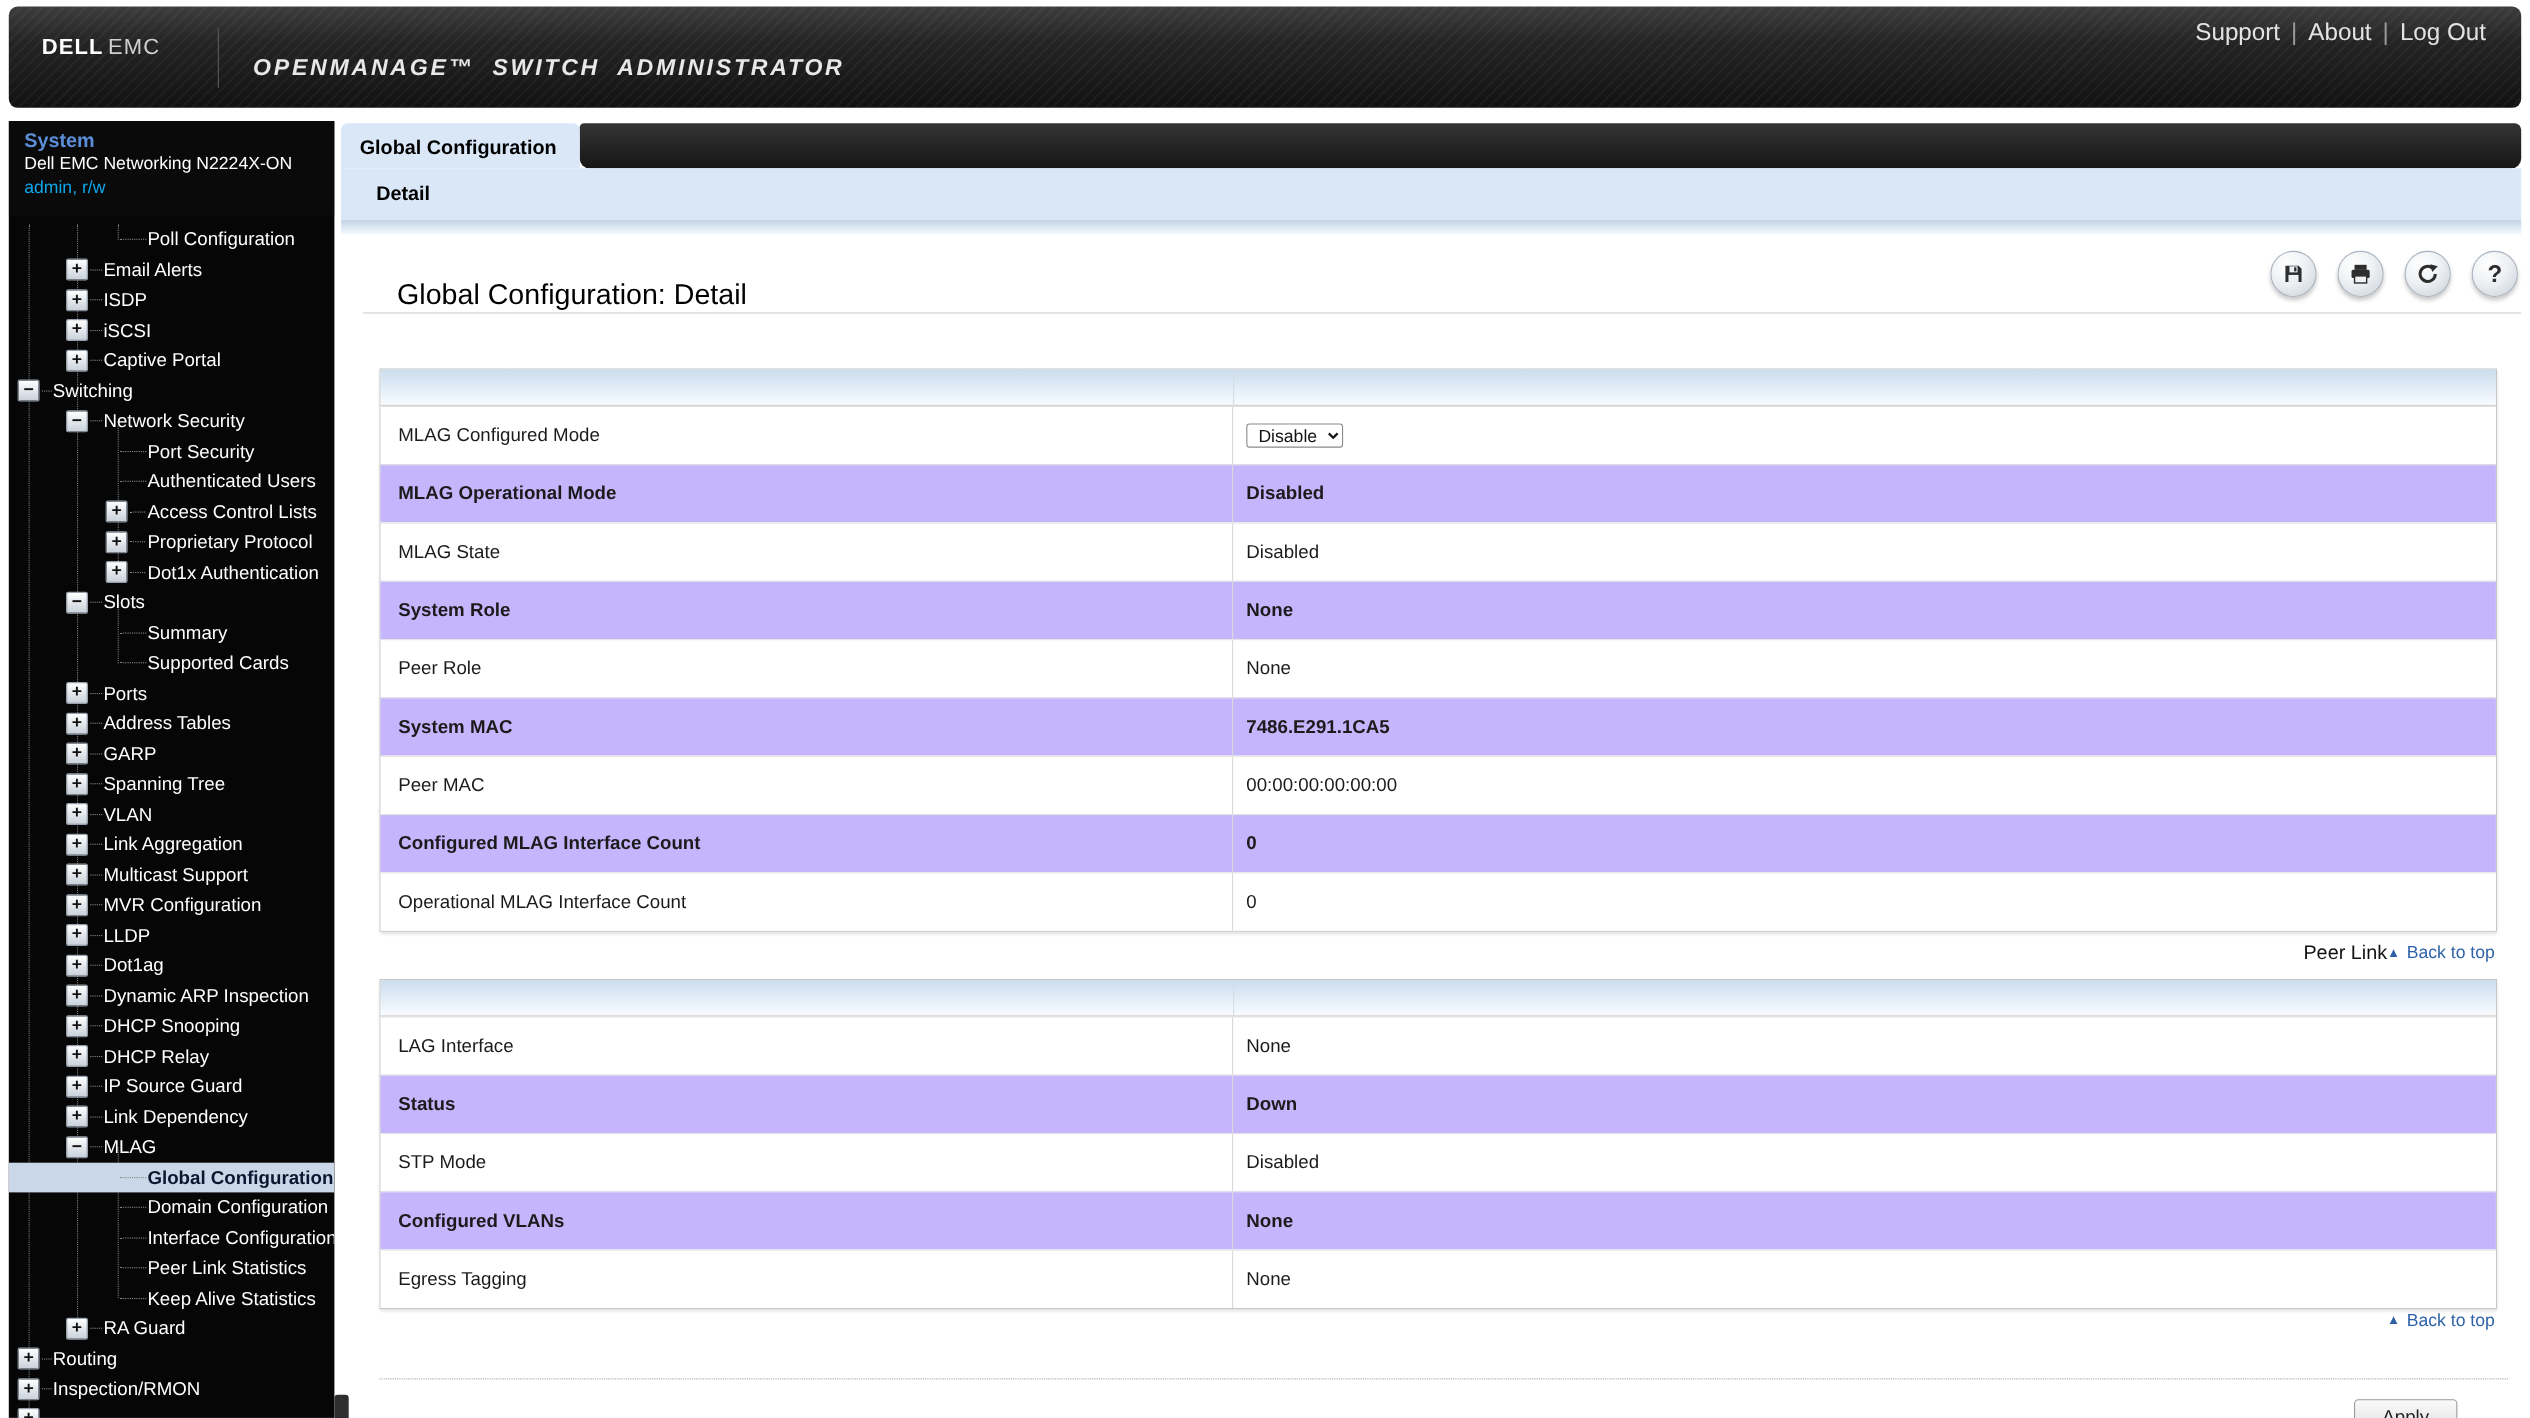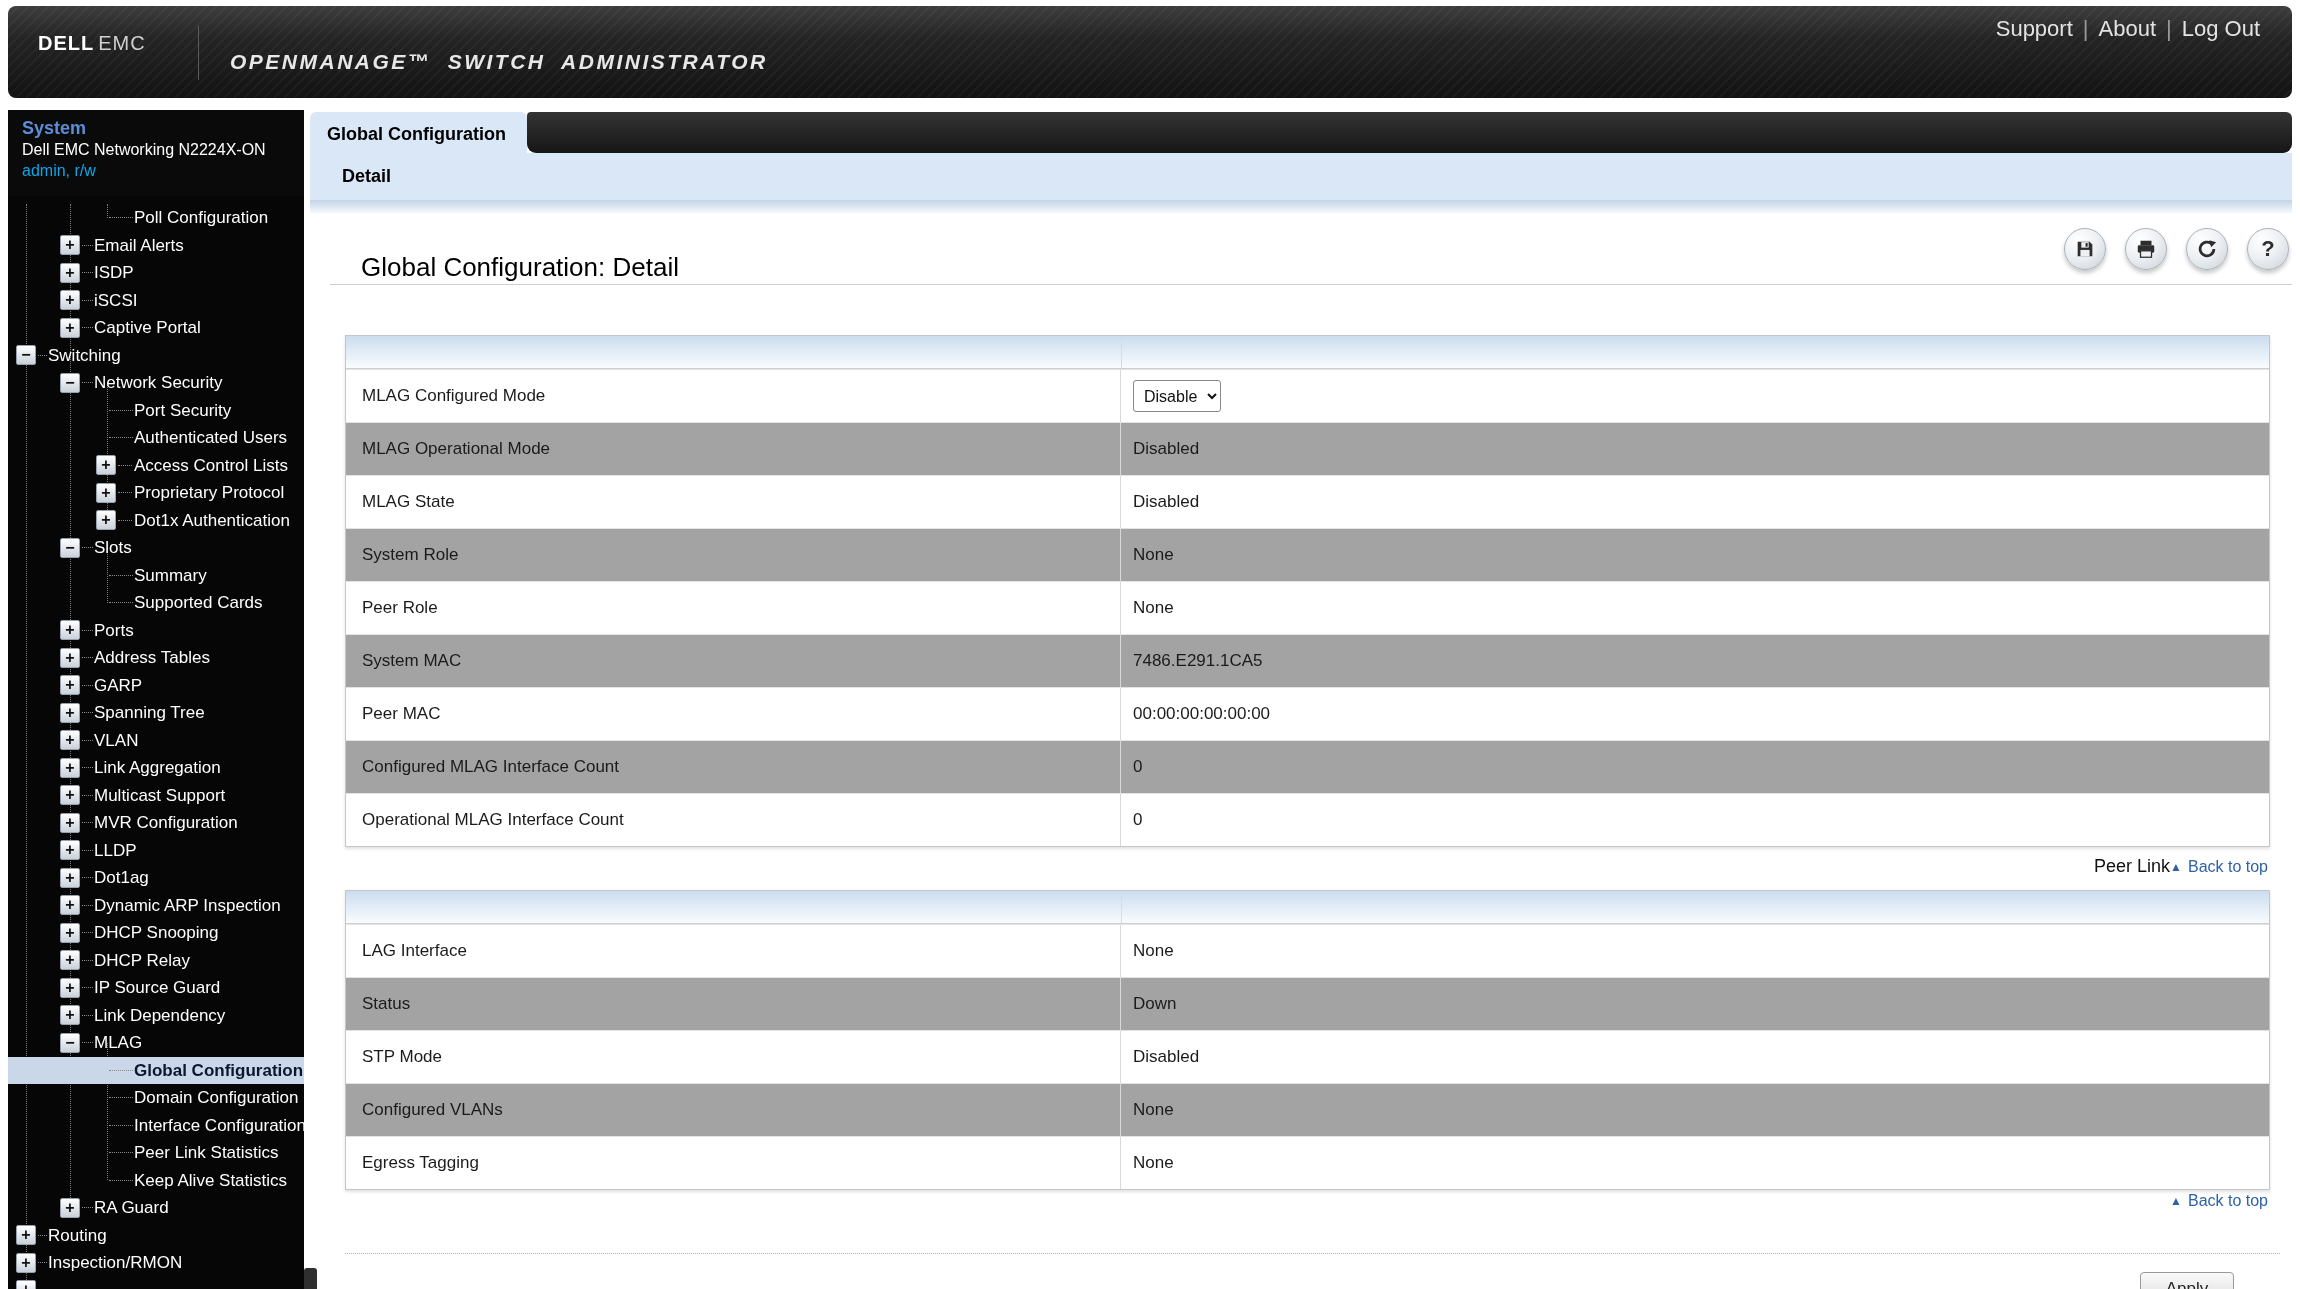--- a/index.html
+++ b/index.html
@@ -77,25 +77,25 @@
   .qmark{font-size:22px;font-weight:700;color:#2e2e2e;}
 
   .datatable{position:absolute;left:345px;width:1923px;border:1px solid #c6c6c6;background:#fff;
     box-shadow:0 2px 3px rgba(0,0,0,.12);}
   #table1{top:335px;}
   #table2{top:890px;}
   .dhead{position:relative;height:32px;background:linear-gradient(180deg,#cbddee 0%,#e8f1f9 65%,#f9fcfe 100%);
     border-bottom:1px solid #cfcfcf;}
   .dhead::after{content:'';position:absolute;left:775px;top:0;bottom:0;border-left:1px solid #d4dde6;}
   .drow{display:flex;height:52px;line-height:52px;background:#fff;border-top:1px solid #e3e3e3;}
-  .drow.alt{background:#a3a3a3;}
+  .drow.alt{background:#c4b5fd;font-weight:bold;}
   .dlabel{width:775px;box-sizing:border-box;padding-left:16px;font-size:17px;color:#1b1b1b;
     border-right:1px solid #d9d9d9;overflow:hidden;white-space:nowrap;}
   .dvalue{flex:1;padding-left:12px;font-size:17px;color:#1b1b1b;display:flex;align-items:center;}
-  .dvalue select{font-family:"Liberation Sans",sans-serif;font-size:16px;height:32px;padding:2px 6px;
+  .dvalue select{font-family:"Liberation Sans",sans-serif;font-size:16px;height:22px;padding:2px 6px;
     border:1px solid #8a8a8a;border-radius:3px;background:#fff;color:#111;cursor:pointer;}
 
   #sec2-row{position:absolute;left:345px;top:856px;width:1923px;display:flex;justify-content:flex-end;align-items:center;}
   #sec2-title{font-size:18px;color:#111;}
   .backtop{font-size:16px;color:#2e62a8;text-decoration:none;cursor:pointer;white-space:nowrap;}
   .backtop .tri{font-size:12px;margin-right:6px;position:relative;top:-1px;color:#2e62a8;}
   #back2{position:absolute;right:32px;top:1192px;}
   #dotted{position:absolute;left:345px;top:1253px;width:1935px;border-top:1px dotted #b0b0b0;}
   #apply{position:absolute;left:2140px;top:1272px;width:94px;height:34px;font-family:"Liberation Sans",sans-serif;
     font-size:17px;color:#222;border:1px solid #9a9a9a;border-radius:4px;

